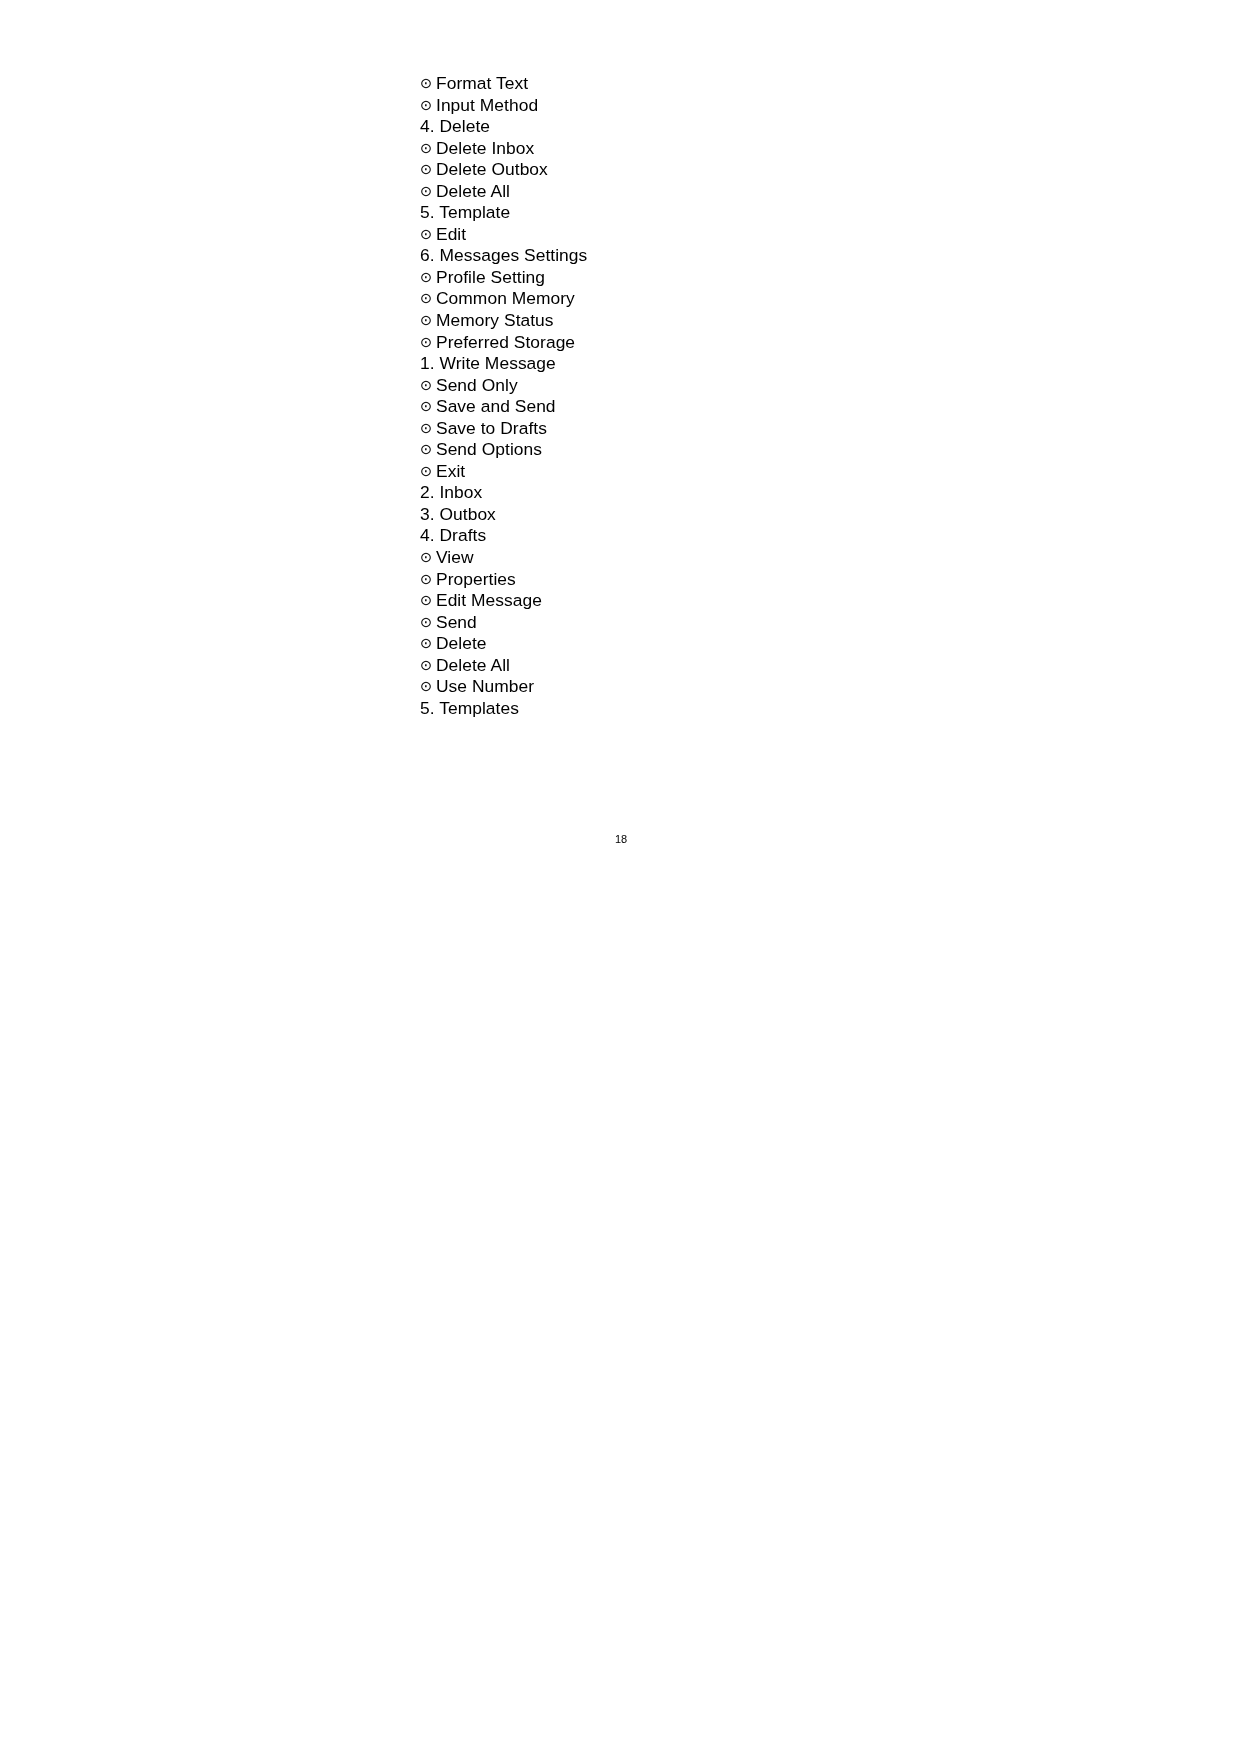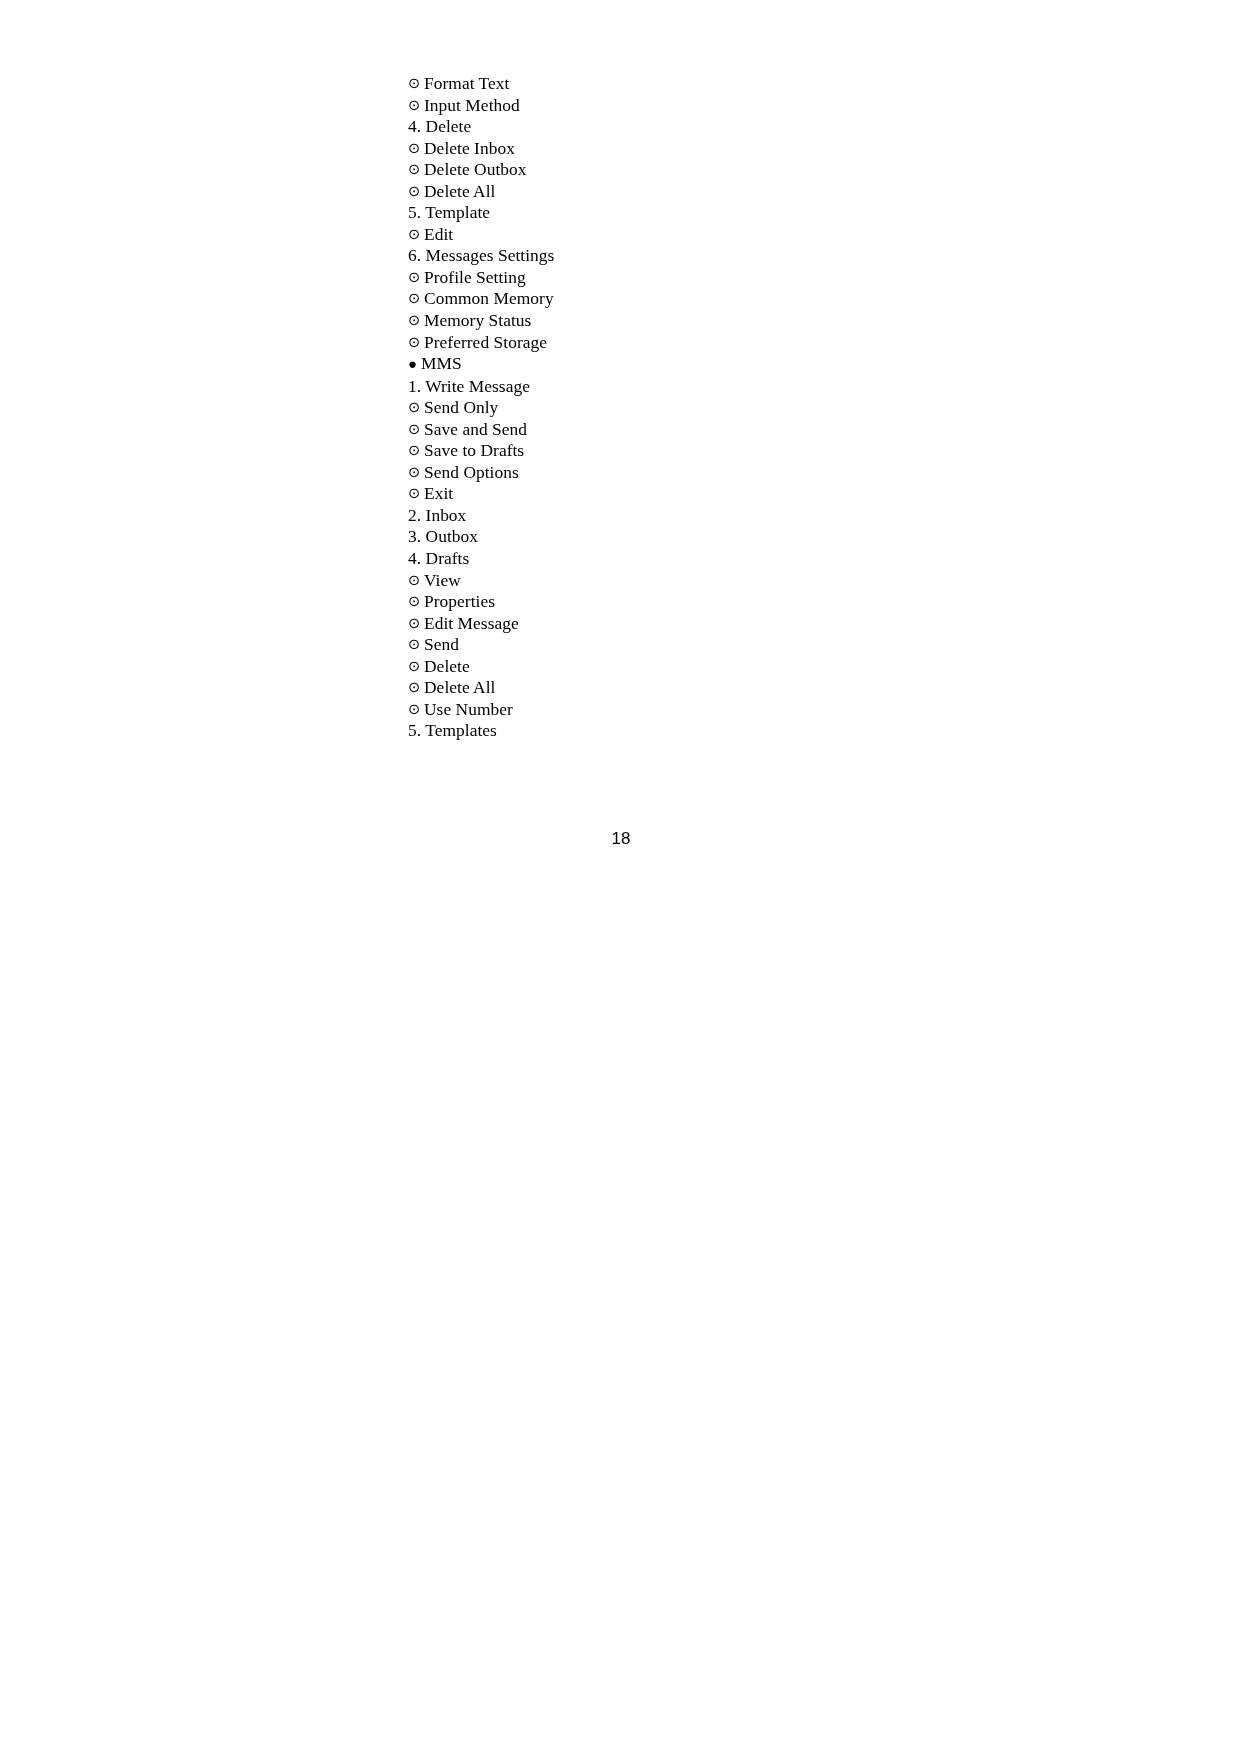--- a/index.html
+++ b/index.html
@@ -16,24 +16,23 @@
   .page {
     position: relative;
     width: 1240px;
     height: 1755px;
     background: #ffffff;
     overflow: hidden;
     box-sizing: border-box;
   }
   .content-block {
     position: absolute;
-    left: 408px;
+    left: 420px;
     top: 73px;
     width: 700px;
-    font-family: Liberation Serif, serif;
   }
   .menu-line {
     font-size: 17.4px;
     line-height: 21.55px;
     color: #000000;
     white-space: pre;
     letter-spacing: 0.05px;
   }
   
   .bullet-mark {
@@ -54,21 +53,21 @@
   .line-sub .label-text,
   .line-section .label-text {
     display: inline;
   }
   .page-number {
     position: absolute;
     left: 0;
     top: 832px;
     width: 1240px;
     text-align: center;
-    font-size: 17px;
+    font-size: 11px;
     line-height: 14px;
     color: #000000;
   }
   .page-number .pn-inner {
     display: inline-block;
     transform: translateX(1px);
   }
 </style>
 </head>
 <body>
@@ -82,21 +81,20 @@
       <div class="menu-line line-sub"><span class="bullet-mark">⊙</span><span class="label-text">Delete Inbox</span></div>
       <div class="menu-line line-sub"><span class="bullet-mark">⊙</span><span class="label-text">Delete Outbox</span></div>
       <div class="menu-line line-sub"><span class="bullet-mark">⊙</span><span class="label-text">Delete All</span></div>
       <div class="menu-line line-numbered"><span class="label-text">5. Template</span></div>
       <div class="menu-line line-sub"><span class="bullet-mark">⊙</span><span class="label-text">Edit</span></div>
       <div class="menu-line line-numbered"><span class="label-text">6. Messages Settings</span></div>
       <div class="menu-line line-sub"><span class="bullet-mark">⊙</span><span class="label-text">Profile Setting</span></div>
       <div class="menu-line line-sub"><span class="bullet-mark">⊙</span><span class="label-text">Common Memory</span></div>
       <div class="menu-line line-sub"><span class="bullet-mark">⊙</span><span class="label-text">Memory Status</span></div>
       <div class="menu-line line-sub"><span class="bullet-mark">⊙</span><span class="label-text">Preferred Storage</span></div>
-      <div class="menu-line line-section"><span class="bullet-mark">●</span><span class="label-text">MMS</span></div>
       <div class="menu-line line-numbered"><span class="label-text">1. Write Message</span></div>
       <div class="menu-line line-sub"><span class="bullet-mark">⊙</span><span class="label-text">Send Only</span></div>
       <div class="menu-line line-sub"><span class="bullet-mark">⊙</span><span class="label-text">Save and Send</span></div>
       <div class="menu-line line-sub"><span class="bullet-mark">⊙</span><span class="label-text">Save to Drafts</span></div>
       <div class="menu-line line-sub"><span class="bullet-mark">⊙</span><span class="label-text">Send Options</span></div>
       <div class="menu-line line-sub"><span class="bullet-mark">⊙</span><span class="label-text">Exit</span></div>
       <div class="menu-line line-numbered"><span class="label-text">2. Inbox</span></div>
       <div class="menu-line line-numbered"><span class="label-text">3. Outbox</span></div>
       <div class="menu-line line-numbered"><span class="label-text">4. Drafts</span></div>
       <div class="menu-line line-sub"><span class="bullet-mark">⊙</span><span class="label-text">View</span></div>

